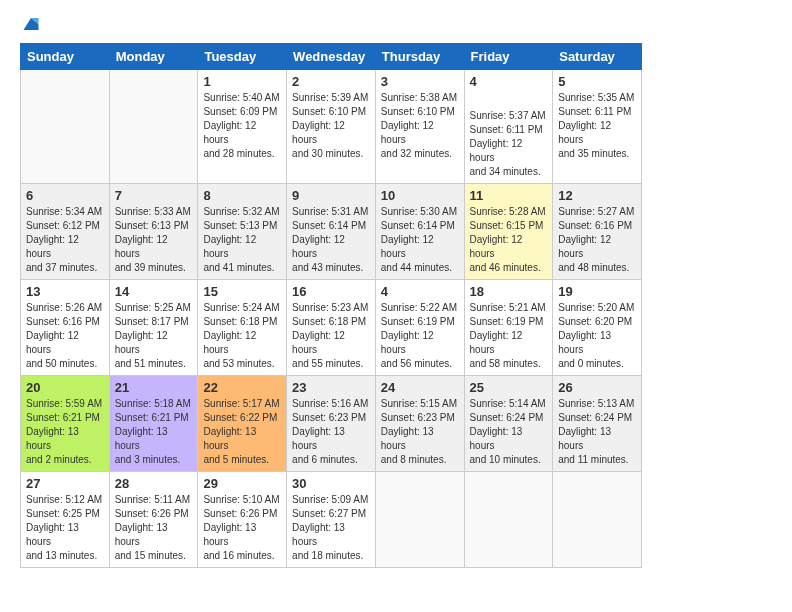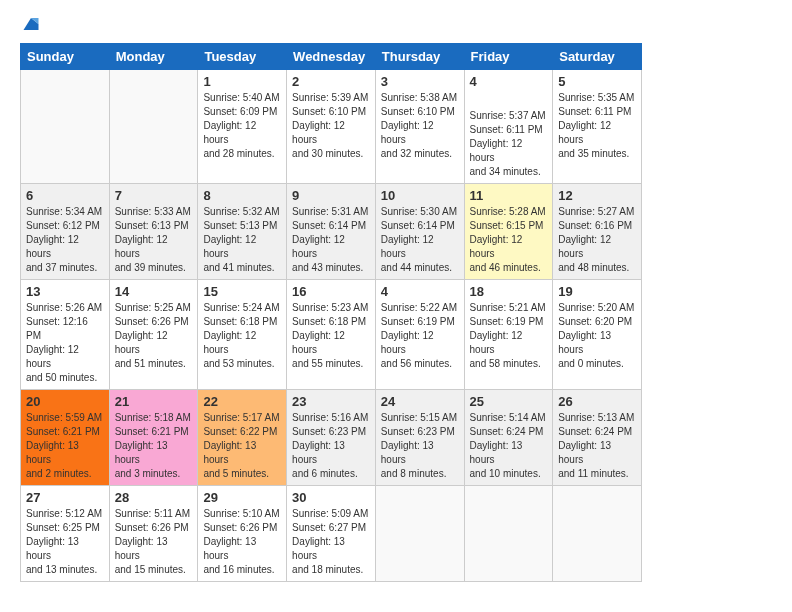--- a/index.html
+++ b/index.html
@@ -219,28 +219,28 @@
             <div class="day-info" style="white-space: pre-line;">Sunrise: 5:27 AM
 Sunset: 6:16 PM
 Daylight: 12 hours
 and 48 minutes.</div>
           </td>
         </tr>
         <tr>
           <td style="background: rgb(255, 255, 255);">
             <span class="day-number">13</span>
             <div class="day-info" style="white-space: pre-line;">Sunrise: 5:26 AM
-Sunset: 12:16 PM
+Sunset: 6:16 PM
 Daylight: 12 hours
 and 50 minutes.</div>
           </td>
           <td style="background: rgb(255, 255, 255);">
             <span class="day-number">14</span>
             <div class="day-info" style="white-space: pre-line;">Sunrise: 5:25 AM
-Sunset: 6:26 PM
+Sunset: 8:17 PM
 Daylight: 12 hours
 and 51 minutes.</div>
           </td>
           <td style="background: rgb(255, 255, 255);">
             <span class="day-number">15</span>
             <div class="day-info" style="white-space: pre-line;">Sunrise: 5:24 AM
 Sunset: 6:18 PM
 Daylight: 12 hours
 and 53 minutes.</div>
           </td>
@@ -267,28 +267,28 @@
           </td>
           <td style="background: rgb(255, 255, 255);">
             <span class="day-number">19</span>
             <div class="day-info" style="white-space: pre-line;">Sunrise: 5:20 AM
 Sunset: 6:20 PM
 Daylight: 13 hours
 and 0 minutes.</div>
           </td>
         </tr>
         <tr>
-          <td style="background: #f97316;">
+          <td style="background: #bef264;">
             <span class="day-number">20</span>
             <div class="day-info" style="white-space: pre-line;">Sunrise: 5:59 AM
 Sunset: 6:21 PM
 Daylight: 13 hours
 and 2 minutes.</div>
           </td>
-          <td style="background: #f9a8d4;">
+          <td style="background: #c4b5fd;">
             <span class="day-number">21</span>
             <div class="day-info" style="white-space: pre-line;">Sunrise: 5:18 AM
 Sunset: 6:21 PM
 Daylight: 13 hours
 and 3 minutes.</div>
           </td>
           <td style="background: #fdba74;">
             <span class="day-number">22</span>
             <div class="day-info" style="white-space: pre-line;">Sunrise: 5:17 AM
 Sunset: 6:22 PM

